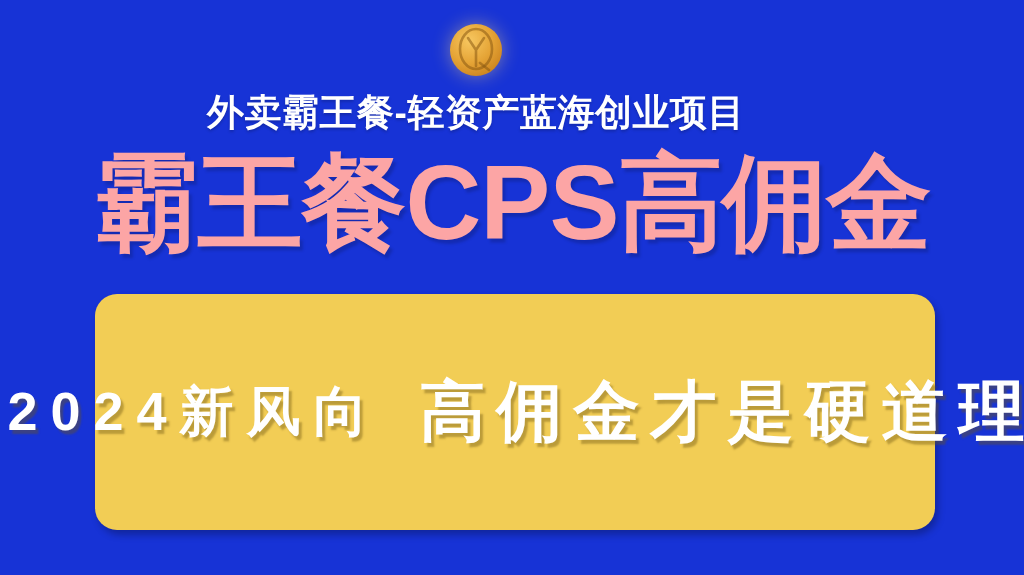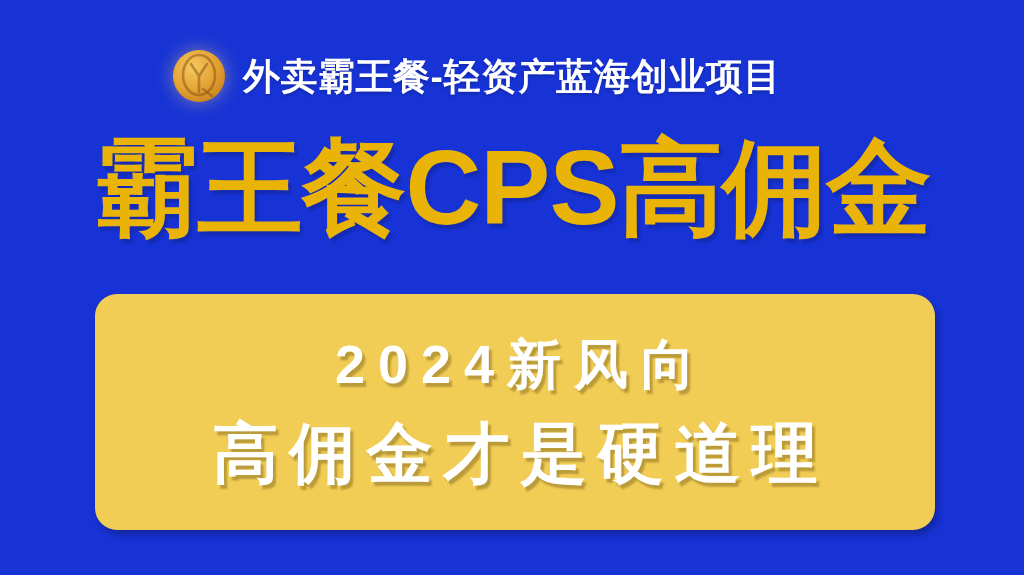--- a/index.html
+++ b/index.html
@@ -30,20 +30,21 @@
   .header-row {
     position: absolute;
     top: 44px;
     left: 0;
     width: 952px;
     height: 64px;
     display: flex;
     align-items: center;
     justify-content: center;
     gap: 16px;
+    flex-direction: column;
   }
 
   .brand-logo {
     width: 56px;
     height: 56px;
     flex: 0 0 56px;
     position: relative;
     filter: drop-shadow(0 0 9px rgba(255, 214, 120, 0.45));
   }
   .brand-logo svg { display:block; width:56px; height:56px; }
@@ -54,45 +55,45 @@
     line-height: 1;
     font-weight: 700;
     letter-spacing: 0.5px;
     white-space: nowrap;
     text-shadow: 0 2px 3px rgba(0,0,0,0.20);
   }
 
   
   .hero-title {
     position: absolute;
-    top: 133px;
+    top: 148px;
     left: 0;
     width: 1024px;
     text-align: center;
-    color: #eab308;
+    color: #fca5a5;
     font-size: 105px;
     line-height: 1.05;
     font-weight: 900;
     letter-spacing: -1px;
     white-space: nowrap;
     text-shadow: 3px 4px 3px rgba(0,0,0,0.17);
   }
 
   
   .callout {
     position: absolute;
     left: 95px;
     top: 294px;
     width: 840px;
     height: 236px;
     background: #f2cd55;
     border-radius: 22px;
     box-shadow: 3px 5px 7px rgba(0,0,0,0.26);
     display: flex;
-    flex-direction: column;
+    flex-direction: row;
     align-items: center;
     justify-content: center;
     gap: 28px;
   }
 
   .callout-line {
     color: #ffffff;
     font-weight: 800;
     white-space: nowrap;
     text-align: center;

